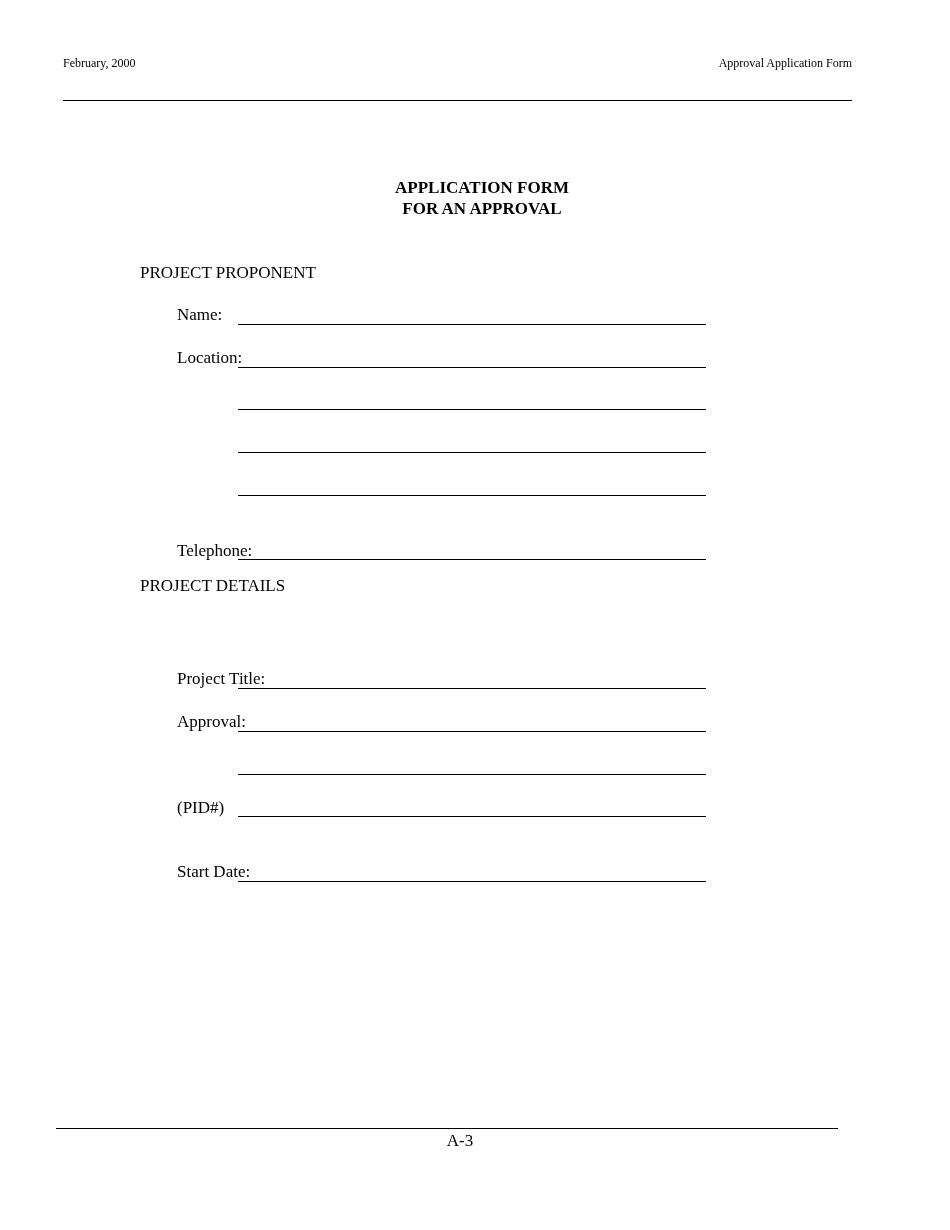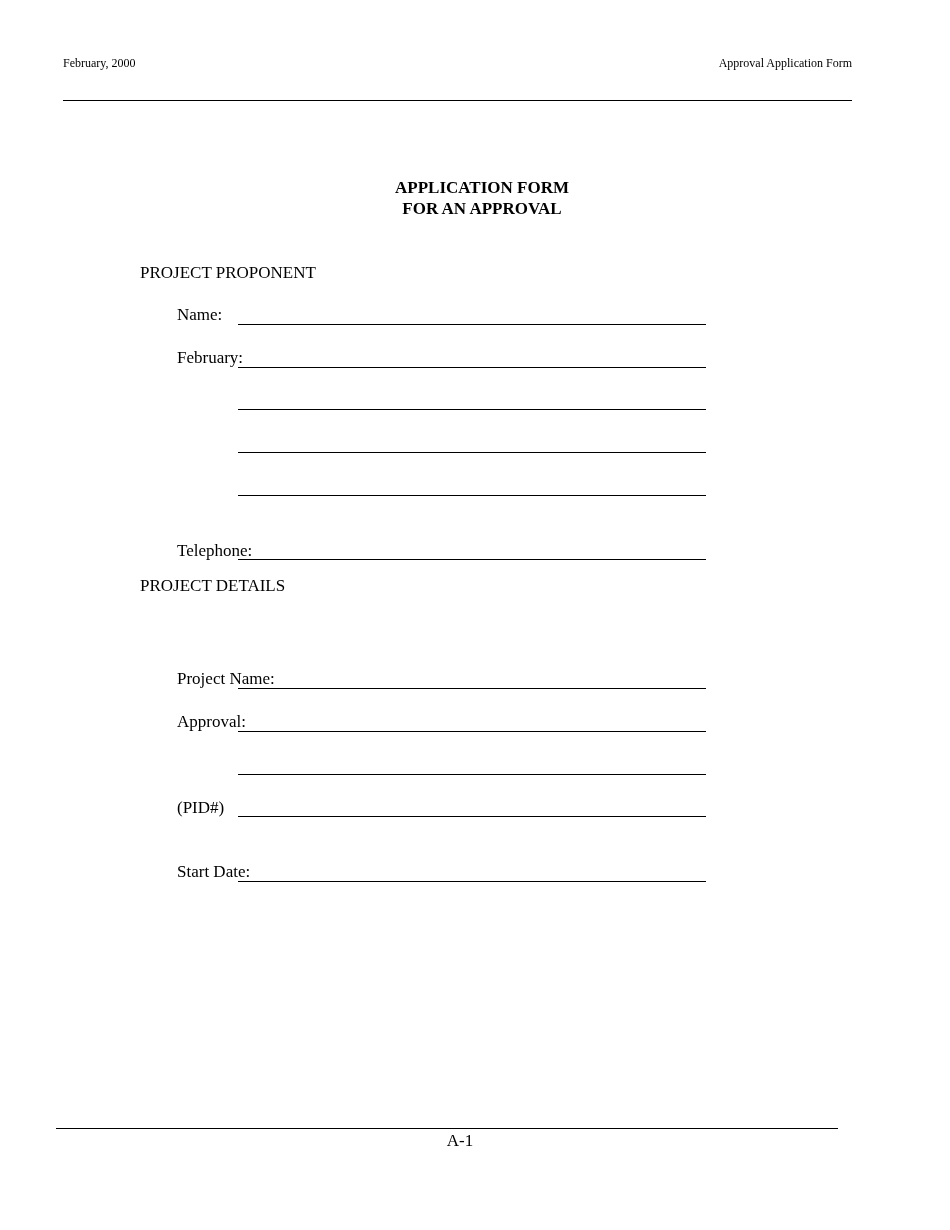--- a/index.html
+++ b/index.html
@@ -29,39 +29,39 @@
   <div class="title">
     <div>APPLICATION FORM</div>
     <div>FOR AN APPROVAL</div>
   </div>
 
   <div class="section" style="top:263px;">PROJECT PROPONENT</div>
 
   <div class="label" style="top:305px;">Name:</div>
   <div class="line" style="top:324px;"></div>
 
-  <div class="label" style="top:348px;">February:</div>
+  <div class="label" style="top:348px;">Location:</div>
   <div class="line" style="top:367px;"></div>
   <div class="line" style="top:409px;"></div>
   <div class="line" style="top:452px;"></div>
   <div class="line" style="top:495px;"></div>
 
   <div class="label" style="top:541px;">Telephone:</div>
   <div class="line" style="top:559px;"></div>
 
   <div class="section" style="top:576px;">PROJECT DETAILS</div>
 
-  <div class="label" style="top:669px;">Project Name:</div>
+  <div class="label" style="top:669px;">Project Title:</div>
   <div class="line" style="top:688px;"></div>
 
   <div class="label" style="top:712px;">Approval:</div>
   <div class="line" style="top:731px;"></div>
   <div class="line" style="top:774px;"></div>
 
   <div class="label" style="top:798px;">(PID#)</div>
   <div class="line" style="top:816px;"></div>
 
   <div class="label" style="top:862px;">Start Date:</div>
   <div class="line" style="top:881px;"></div>
 
   <div class="hrule hrule-bottom"></div>
-  <div class="footer">A-1</div>
+  <div class="footer">A-3</div>
 </div>
 
 </body></html>

